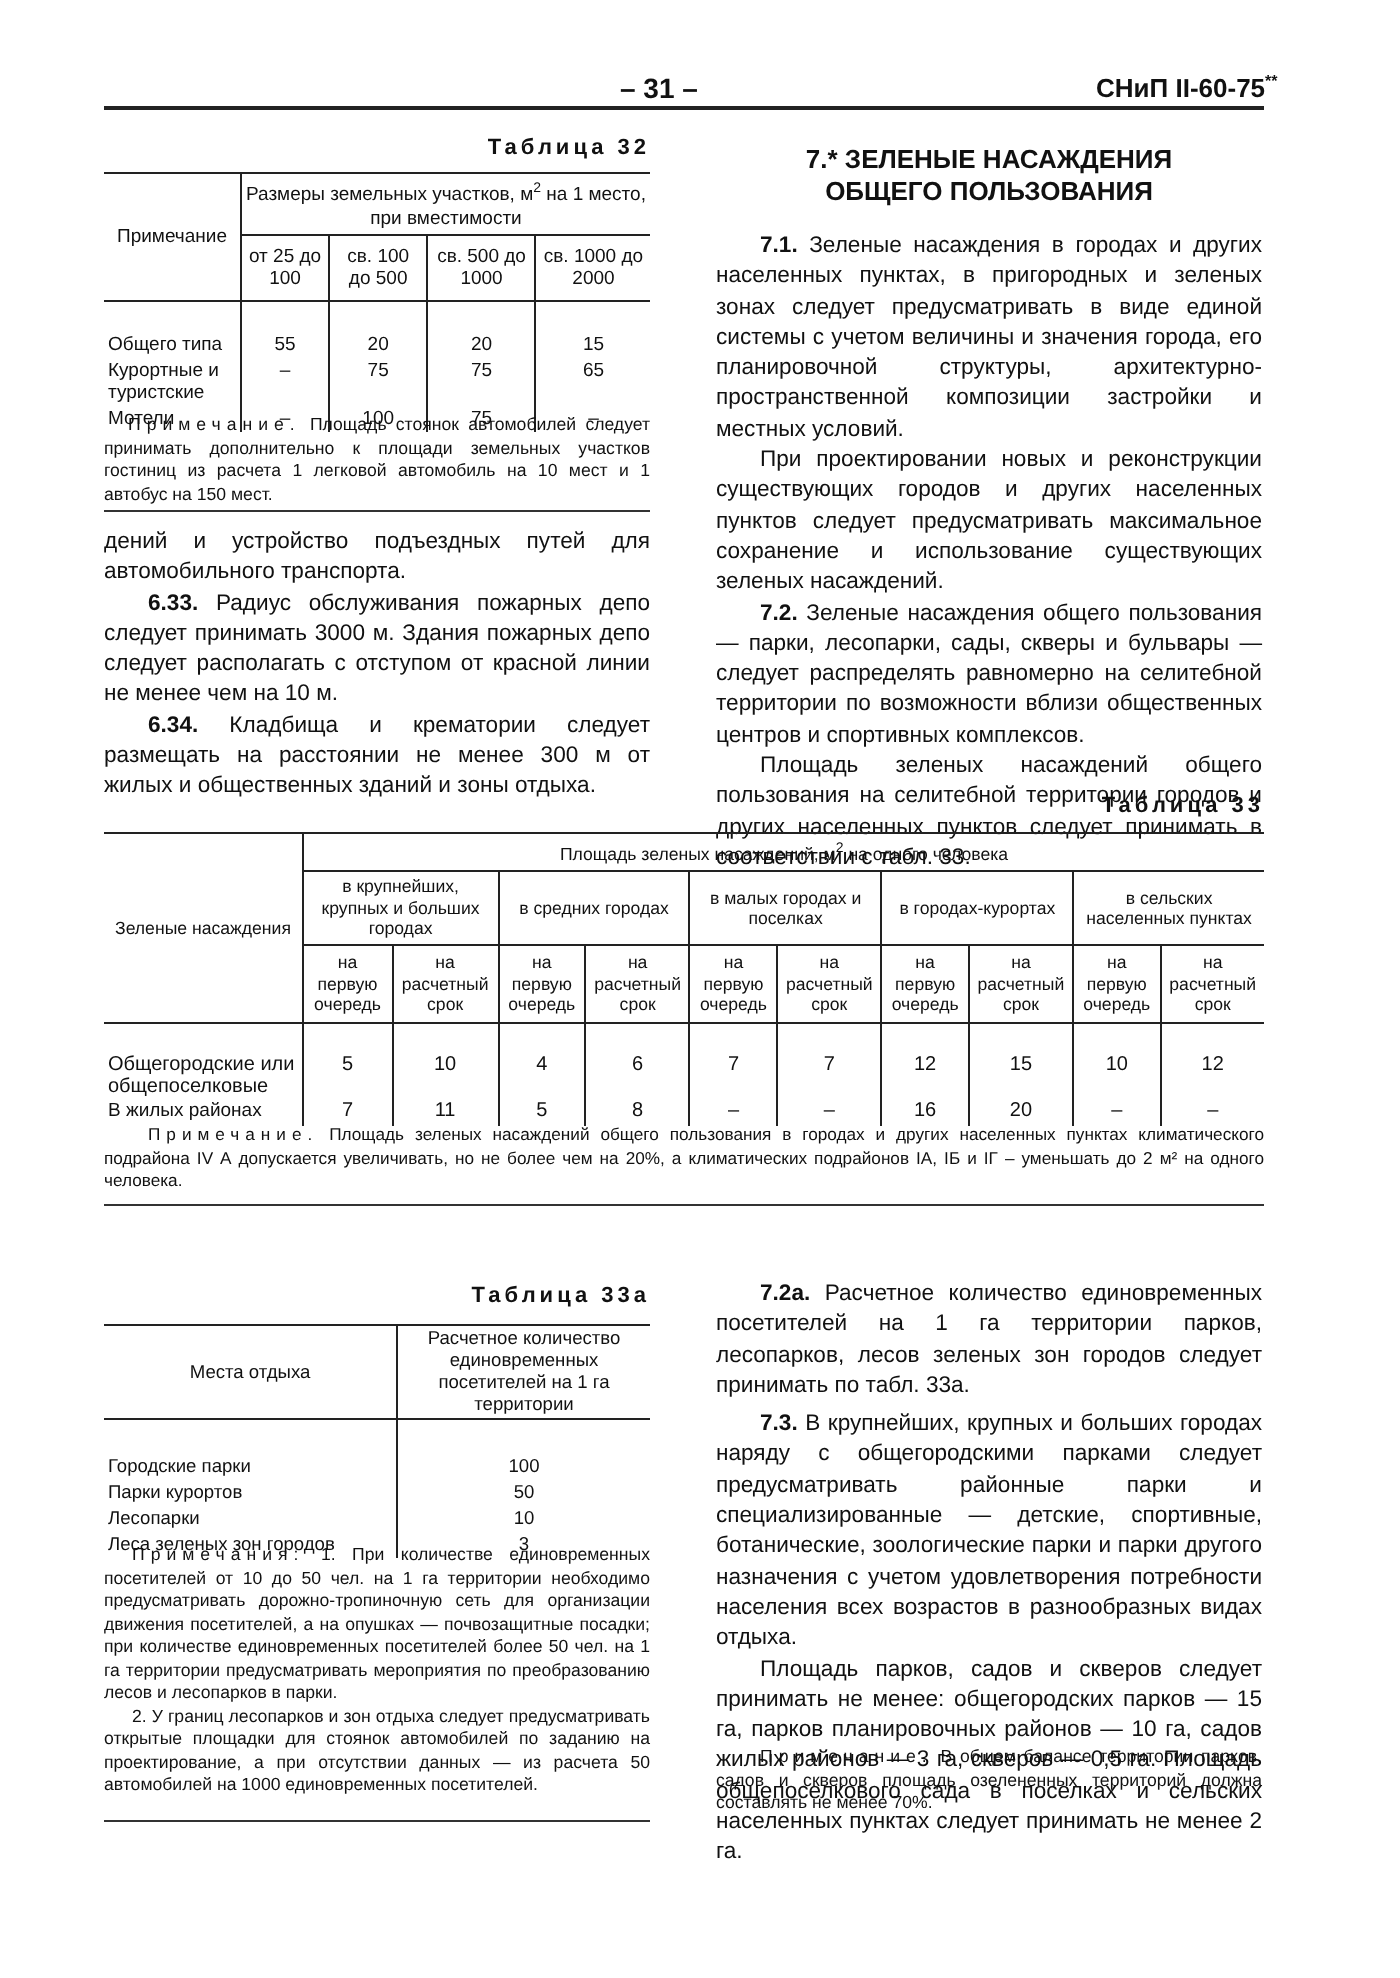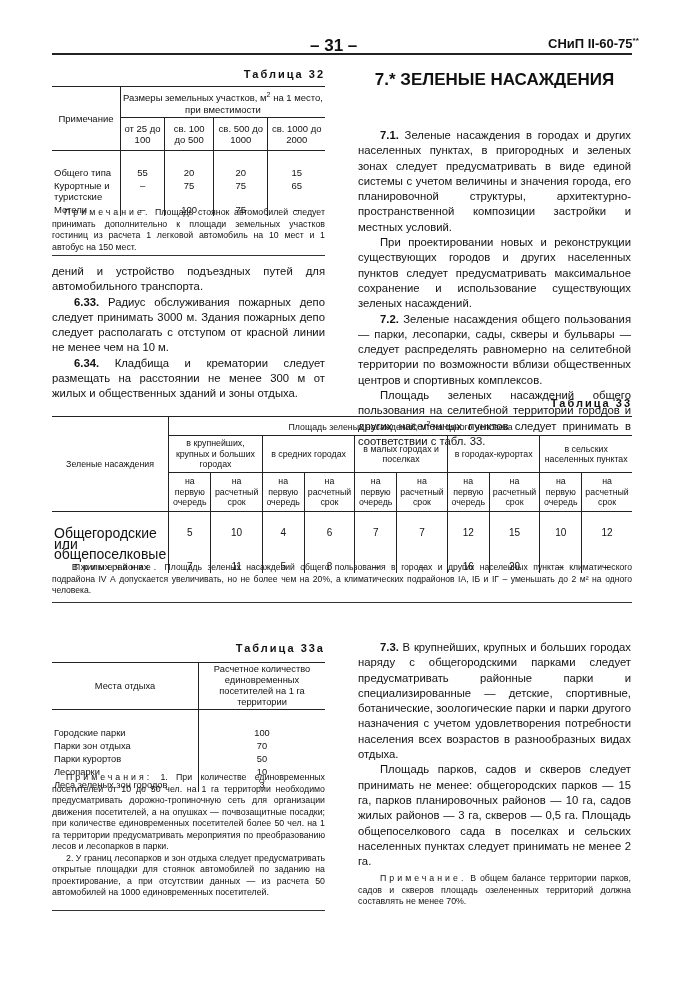--- a/index.html
+++ b/index.html
@@ -1,35 +1,35 @@
 <!DOCTYPE html>
 <html><head>
 <meta charset="utf-8">
 <style>
   html, body { margin:0; padding:0; background:#fff; }
   body { width:700px; height:989px; position:relative; overflow:hidden; color:#111;
          font-family:"Liberation Sans", "DejaVu Sans", sans-serif; }
   .abs { position:absolute; }
   .hdr-line { position:absolute; left:52px; width:580px; top:53px; border-top:2px solid #222; }
-  .pagenum { left:310px; top:36px; font-size:17px; font-weight:bold; }
+  .pagenum { left:310px; top:36px; font-size:14px; font-weight:bold; }
   .doccode { left:548px; top:36px; font-size:13px; font-weight:bold; }
   .doccode sup { font-size:8px; }
   .tcap { font-size:11px; font-weight:bold; letter-spacing:2px; text-align:right; }
   table.t { border-collapse:collapse; font-size:9.5px; line-height:11px; }
   table.t td { padding:1px 2px; vertical-align:middle; text-align:center; }
   table.t .vl { border-left:1.2px solid #222; }
   table.t .bt { border-top:1.5px solid #222; }
   table.t .bb { border-bottom:1.5px solid #222; }
   table.t .lft { text-align:left; }
   .note { font-size:8.8px; line-height:11.5px; text-align:justify; }
   .spaced { letter-spacing:3px; }
   .body { font-size:11.3px; line-height:15.3px; text-align:justify; }
   .body p { margin:0; text-indent:22px; }
   .rule { position:absolute; border-top:1.5px solid #333; }
-  .h7 { font-size:17px; font-weight:bold; text-align:center; line-height:16px; }
+  .h7 { font-size:13px; font-weight:bold; text-align:center; line-height:16px; }
   b.num { font-weight:bold; }
 </style>
 </head>
 <body>
 
 <div class="hdr-line"></div>
 <div class="abs pagenum">– 31 –</div>
 <div class="abs doccode"><span>СНиП II-60-75</span><sup>**</sup></div>
 
 <div class="abs tcap" style="left:52px; width:273px; top:68px;">Таблица 32</div>
@@ -72,23 +72,24 @@
 <div class="rule" style="left:52px; width:273px; top:255px;"></div>
 
 <div class="abs body" style="left:52px; top:264px; width:273px;">
   <p style="text-indent:0">дений и устройство подъездных путей для автомобильного транспорта.</p>
   <p><b class="num">6.33.</b> <span>Радиус обслуживания пожарных депо следует принимать 3000 м. Здания пожарных депо следует располагать с отступом от красной линии не менее чем на 10 м.</span></p>
   <p><b class="num">6.34.</b> <span>Кладбища и крематории следует размещать на расстоянии не менее 300 м от жилых и общественных зданий и зоны отдыха.</span></p>
 </div>
 
 <div class="abs h7" style="left:358px; width:273px; top:72px;">
   <div>7.* ЗЕЛЕНЫЕ НАСАЖДЕНИЯ</div>
+  <div>ОБЩЕГО ПОЛЬЗОВАНИЯ</div>
 </div>
 
-<div class="abs body" style="left:358px; top:128px; width:273px;">
+<div class="abs body" style="left:358px; top:116px; width:273px;">
   <p><b class="num">7.1.</b> <span>Зеленые насаждения в городах и других населенных пунктах, в пригородных и зеленых зонах следует предусматривать в виде единой системы с учетом величины и значения города, его планировочной структуры, архитектурно-пространственной композиции застройки и местных условий.</span></p>
   <p>При проектировании новых и реконструкции существующих городов и других населенных пунктов следует предусматривать максимальное сохранение и использование существующих зеленых насаждений.</p>
   <p><b class="num">7.2.</b> <span>Зеленые насаждения общего пользования — парки, лесопарки, сады, скверы и бульвары — следует распределять равномерно на селитебной территории по возможности вблизи общественных центров и спортивных комплексов.</span></p>
   <p>Площадь зеленых насаждений общего пользования на селитебной территории городов и других населенных пунктов следует принимать в соответствии с табл. 33.</p>
 </div>
 
 <div class="abs tcap" style="left:52px; width:580px; top:397px;">Таблица 33</div>
 <table class="t abs" style="left:52px; top:416px; width:580px; font-size:8.8px; line-height:10.5px;">
   <tbody>
       <tr>
@@ -108,34 +109,34 @@
     <td class="vl bb">на первую очередь</td>
     <td class="vl bb">на расчетный срок</td>
     <td class="vl bb">на первую очередь</td>
     <td class="vl bb">на расчетный срок</td>
     <td class="vl bb">на первую очередь</td>
     <td class="vl bb">на расчетный срок</td>
     <td class="vl bb">на первую очередь</td>
     <td class="vl bb">на расчетный срок</td>
   </tr>
   <tr style="font-size:10px;">
-    <td class="lft bt" style="padding-top:16px; font-size:14px;">Общегородские или общепоселковые</td>
+    <td class="lft bt" style="padding-top:16px; font-size:10px;">Общегородские или общепоселковые</td>
     <td class="vl bt" style="padding-top:16px; vertical-align:top;">5</td>
     <td class="vl bt" style="padding-top:16px; vertical-align:top;">10</td>
     <td class="vl bt" style="padding-top:16px; vertical-align:top;">4</td>
     <td class="vl bt" style="padding-top:16px; vertical-align:top;">6</td>
     <td class="vl bt" style="padding-top:16px; vertical-align:top;">7</td>
     <td class="vl bt" style="padding-top:16px; vertical-align:top;">7</td>
     <td class="vl bt" style="padding-top:16px; vertical-align:top;">12</td>
     <td class="vl bt" style="padding-top:16px; vertical-align:top;">15</td>
     <td class="vl bt" style="padding-top:16px; vertical-align:top;">10</td>
     <td class="vl bt" style="padding-top:16px; vertical-align:top;">12</td>
   </tr>
   <tr style="font-size:10px;">
-    <td class="lft" style="font-size:9.5px;text-align:center;">В жилых районах</td>
+    <td class="lft" style="font-size:9.5px;">В жилых районах</td>
     <td class="vl">7</td>
     <td class="vl">11</td>
     <td class="vl">5</td>
     <td class="vl">8</td>
     <td class="vl">–</td>
     <td class="vl">–</td>
     <td class="vl">16</td>
     <td class="vl">20</td>
     <td class="vl">–</td>
     <td class="vl">–</td>
@@ -150,40 +151,37 @@
   <tbody>
       <tr>
     <td class="bt bb" style="width:142px; height:40px;">Места отдыха</td>
     <td class="vl bt bb">Расчетное количество единовременных посетителей на 1 га территории</td>
   </tr>
   <tr>
     <td class="lft" style="padding-top:18px;">Городские парки</td>
     <td class="vl" style="padding-top:18px;">100</td>
   </tr>
   <tr>
-    <td class="lft">Парки зон отдыха</td>
-    <td class="vl">70</td>
-  </tr>
-  <tr>
     <td class="lft">Парки курортов</td>
     <td class="vl">50</td>
   </tr>
   <tr>
     <td class="lft">Лесопарки</td>
     <td class="vl">10</td>
   </tr>
   <tr>
     <td class="lft">Леса зеленых зон городов</td>
     <td class="vl">3</td>
   </tr>
 </tbody>
   </table>
 <div class="abs note" style="left:52px; top:772px; width:273px;">
   <div style="text-indent:14px;"><span class="spaced">Примечания:</span> <span>1. При количестве единовременных посетителей от 10 до 50 чел. на 1 га территории необходимо предусматривать дорожно-тропиночную сеть для организации движения посетителей, а на опушках — почвозащитные посадки; при количестве единовременных посетителей более 50 чел. на 1 га территории предусматривать мероприятия по преобразованию лесов и лесопарков в парки.</span></div>
   <div style="text-indent:14px;">2. У границ лесопарков и зон отдыха следует предусматривать открытые площадки для стоянок автомобилей по заданию на проектирование, а при отсутствии данных — из расчета 50 автомобилей на 1000 единовременных посетителей.</div>
 </div>
 <div class="rule" style="left:52px; width:273px; top:910px;"></div>
 
 <div class="abs body" style="left:358px; top:640px; width:273px;">
+  <p style="margin-bottom:4px;"><b class="num">7.2а.</b> <span>Расчетное количество единовременных посетителей на 1 га территории парков, лесопарков, лесов зеленых зон городов следует принимать по табл. 33а.</span></p>
   <p><b class="num">7.3.</b> <span>В крупнейших, крупных и больших городах наряду с общегородскими парками следует предусматривать районные парки и специализированные — детские, спортивные, ботанические, зоологические парки и парки другого назначения с учетом удовлетворения потребности населения всех возрастов в разнообразных видах отдыха.</span></p>
   <p>Площадь парков, садов и скверов следует принимать не менее: общегородских парков — 15 га, парков планировочных районов — 10 га, садов жилых районов — 3 га, скверов — 0,5 га. Площадь общепоселкового сада в поселках и сельских населенных пунктах следует принимать не менее 2 га.</p>
 </div>
 <div class="abs note" style="left:358px; top:873px; width:273px; text-indent:22px;"><span class="spaced">Примечание.</span> <span>В общем балансе территории парков, садов и скверов площадь озелененных территорий должна составлять не менее 70%.</span></div>
 
 </body></html>

